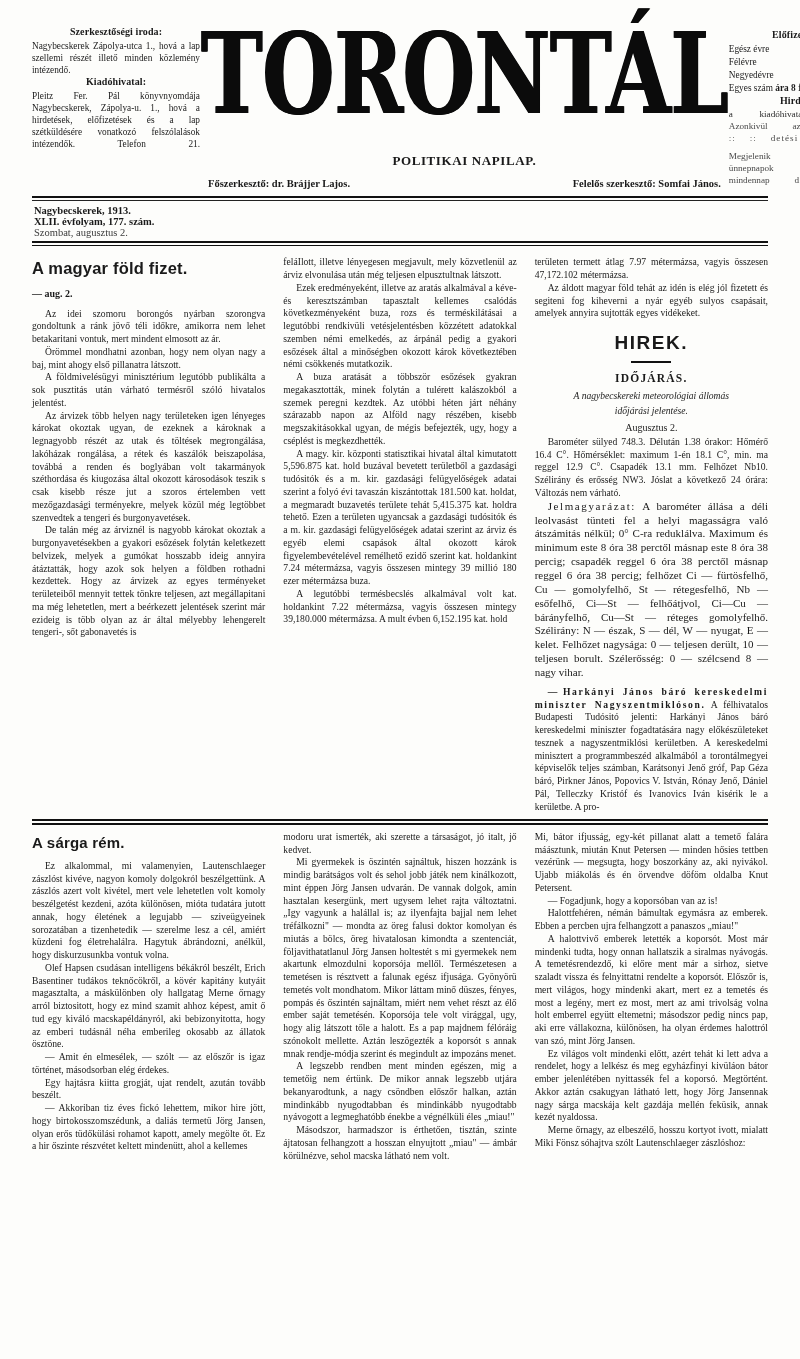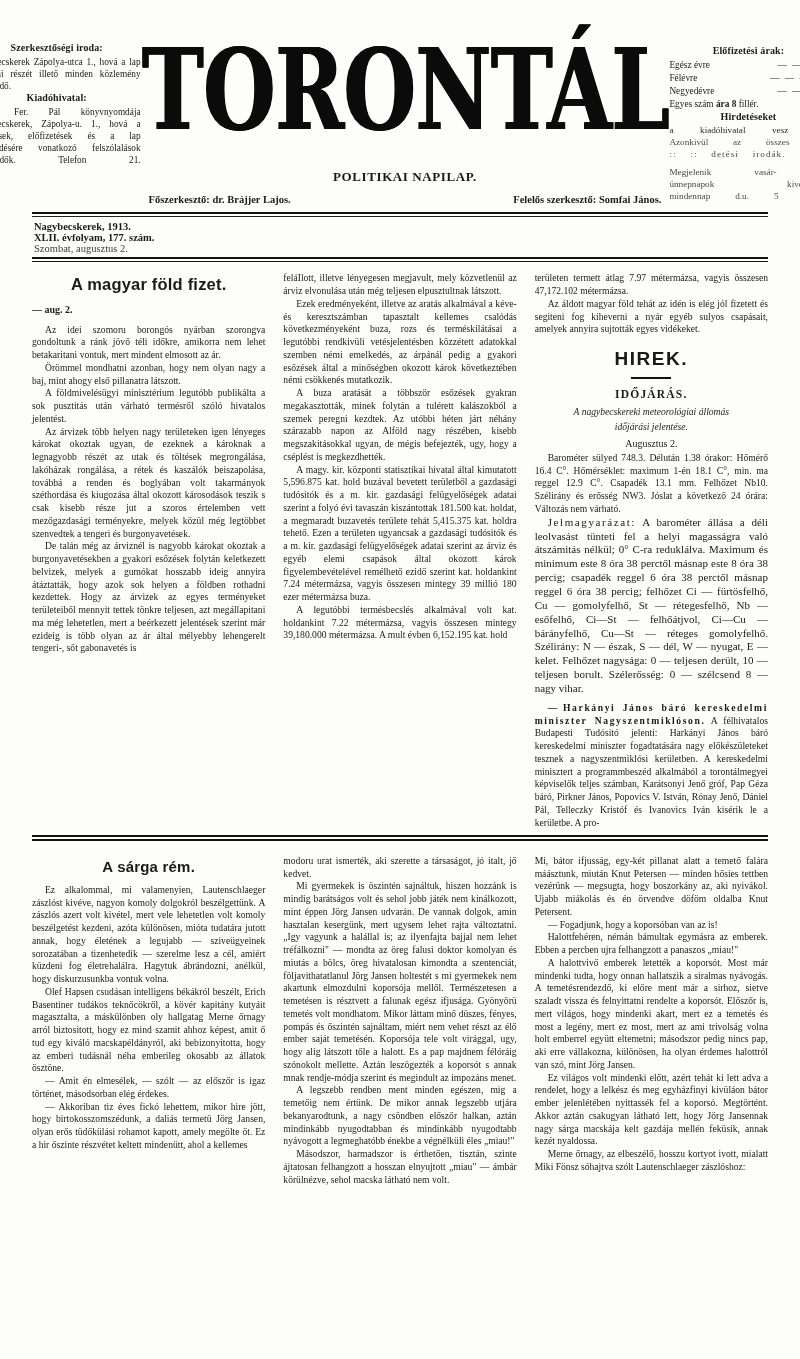--- a/index.html
+++ b/index.html
@@ -19,23 +19,22 @@
     position: absolute;
     left: 0; top: 0;
     width: 800px;
     height: 1359px;
     background: #fdfdfb;
   }
   
   .masthead {
     display: flex;
     align-items: flex-start;
-    padding: 36px 32px 0 32px;
+    padding: 20px 32px 0 32px;
     box-sizing: border-box;
-    justify-content: center;
   }
   .mast-col-left {
     width: 168px;
     flex: 0 0 168px;
     font-size: 9.3px;
     line-height: 1.28;
     text-align: justify;
     padding-top: 6px;
   }
   .mast-col-right {
@@ -135,21 +134,20 @@
   .col {
     flex: 1 1 0;
     font-size: 9.6px;
     line-height: 1.33;
     text-align: justify;
     hyphens: auto;
   }
   .col p { margin: 0 0 0 0; text-indent: 13px; }
   .col p.noind { text-indent: 0; }
   .art-title {
-    text-align: center;
     font-weight: bold;
     font-size: 16.5px;
     letter-spacing: .2px;
     margin: 2px 0 7px 0;
     font-family: "Liberation Sans", "DejaVu Sans", sans-serif;
   }
   .art-title.small {
     font-size: 15px;
   }
   .byline-right {
@@ -196,21 +194,21 @@
   
   .sep-block { margin: 6px 32px 0 32px; }
   .sep-block .l1 { height: 2px; background: #111; }
   .sep-block .l2 { height: 1.5px; background: #111; margin-top: 2px; }
   .lower {
     display: flex;
     padding: 6px 32px 0 32px;
     box-sizing: border-box;
     gap: 18px;
   }
-  .lower .col { font-size: 9.6px; line-height: 1.33; margin-top: 8px; }
+  .lower .col { font-size: 9.6px; line-height: 1.33; }
 </style>
 </head>
 <body>
 
 <div class="page">
 
   <div class="masthead">
 
     <div class="mast-col-left">
       <div class="mh-head">Szerkesztőségi iroda:</div>
@@ -320,20 +318,21 @@
     <div class="l2"></div>
   </div>
 
   <div class="lower">
 
     <div class="col">
       <div class="art-title small">A sárga rém.</div>
       <p>Ez alkalommal, mi valamenyien, Lautenschlaeger zászlóst kivéve, nagyon komoly dolgokról beszélgettünk. A zászlós azert volt kivétel, mert vele lehetetlen volt komoly beszélgetést kezdeni, azóta különösen, mióta tudatára jutott annak, hogy életének a legujabb — sziveügyeinek sorozatában a tizenhetedik — szerelme lesz a cél, amiért küzdeni fog életrehalálra. Hagytuk ábrándozni, anélkül, hogy diskurzusunkba vontuk volna.</p>
       <p>Olef Hapsen csudásan intelligens békákról beszélt, Erich Basentiner tudákos teknőcökről, a kövér kapitány kutyáit magasztalta, a máskülönben oly hallgatag Merne őrnagy arról biztositott, hogy ez mind szamit ahhoz képest, amit ő tud egy kiváló macskapéldányról, aki bebizonyitotta, hogy az emberi tudásnál néha emberileg okosabb az állatok ösztöne.</p>
       <p>— Amit én elmesélek, — szólt — az előszőr is igaz történet, másodsorban elég érdekes.</p>
+      <p>Egy hajtásra kiitta grogját, ujat rendelt, azután tovább beszélt.</p>
       <p>— Akkoriban tiz éves fickó lehettem, mikor hire jött, hogy birtokosszomszédunk, a daliás termetü Jörg Jansen, olyan erős tüdőkülási rohamot kapott, amely megölte őt. Ez a hir őszinte részvétet keltett mindenütt, ahol a kellemes</p>
     </div>
 
     <div class="col">
       <p class="noind">modoru urat ismerték, aki szerette a társaságot, jó italt, jő kedvet.</p>
       <p>Mi gyermekek is öszintén sajnáltuk, hiszen hozzánk is mindig barátságos volt és sehol jobb játék nem kinálkozott, mint éppen Jörg Jansen udvarán. De vannak dolgok, amin hasztalan kesergünk, mert ugysem lehet rajta változtatni. „Igy vagyunk a halállal is; az ilyenfajta bajjal nem lehet tréfálkozni" — mondta az öreg falusi doktor komolyan és miutás a bölcs, öreg hivatalosan kimondta a szentenciát, följavithatatlanul Jörg Jansen holtestét s mi gyermekek nem akartunk elmozdulni koporsója mellől. Természetesen a temetésen is résztvett a falunak egész ifjusága. Gyönyörü temetés volt mondhatom. Mikor láttam minő düszes, fényes, pompás és őszintén sajnáltam, miért nem vehet részt az élő ember saját temetésén. Koporsója tele volt virággal, ugy, hogy alig látszott tőle a halott. Es a pap majdnem félóráig szónokolt mellette. Aztán leszögezték a koporsót s annak mnak rendje-módja szerint és megindult az impozáns menet.</p>
       <p>A legszebb rendben ment minden egészen, mig a temetőig nem értünk. De mikor annak legszebb utjára bekanyarodtunk, a nagy csöndben előszőr halkan, aztán mindinkább nyugodtabban és mindinkább nyugodtabb nyávogott a legmeghatóbb énekbe a végnélküli éles „miau!"</p>
       <p>Másodszor, harmadszor is érthetően, tisztán, szinte ájtatosan felhangzott a hosszan elnyujtott „miau" — ámbár körülnézve, sehol macska látható nem volt.</p>
     </div>
 

